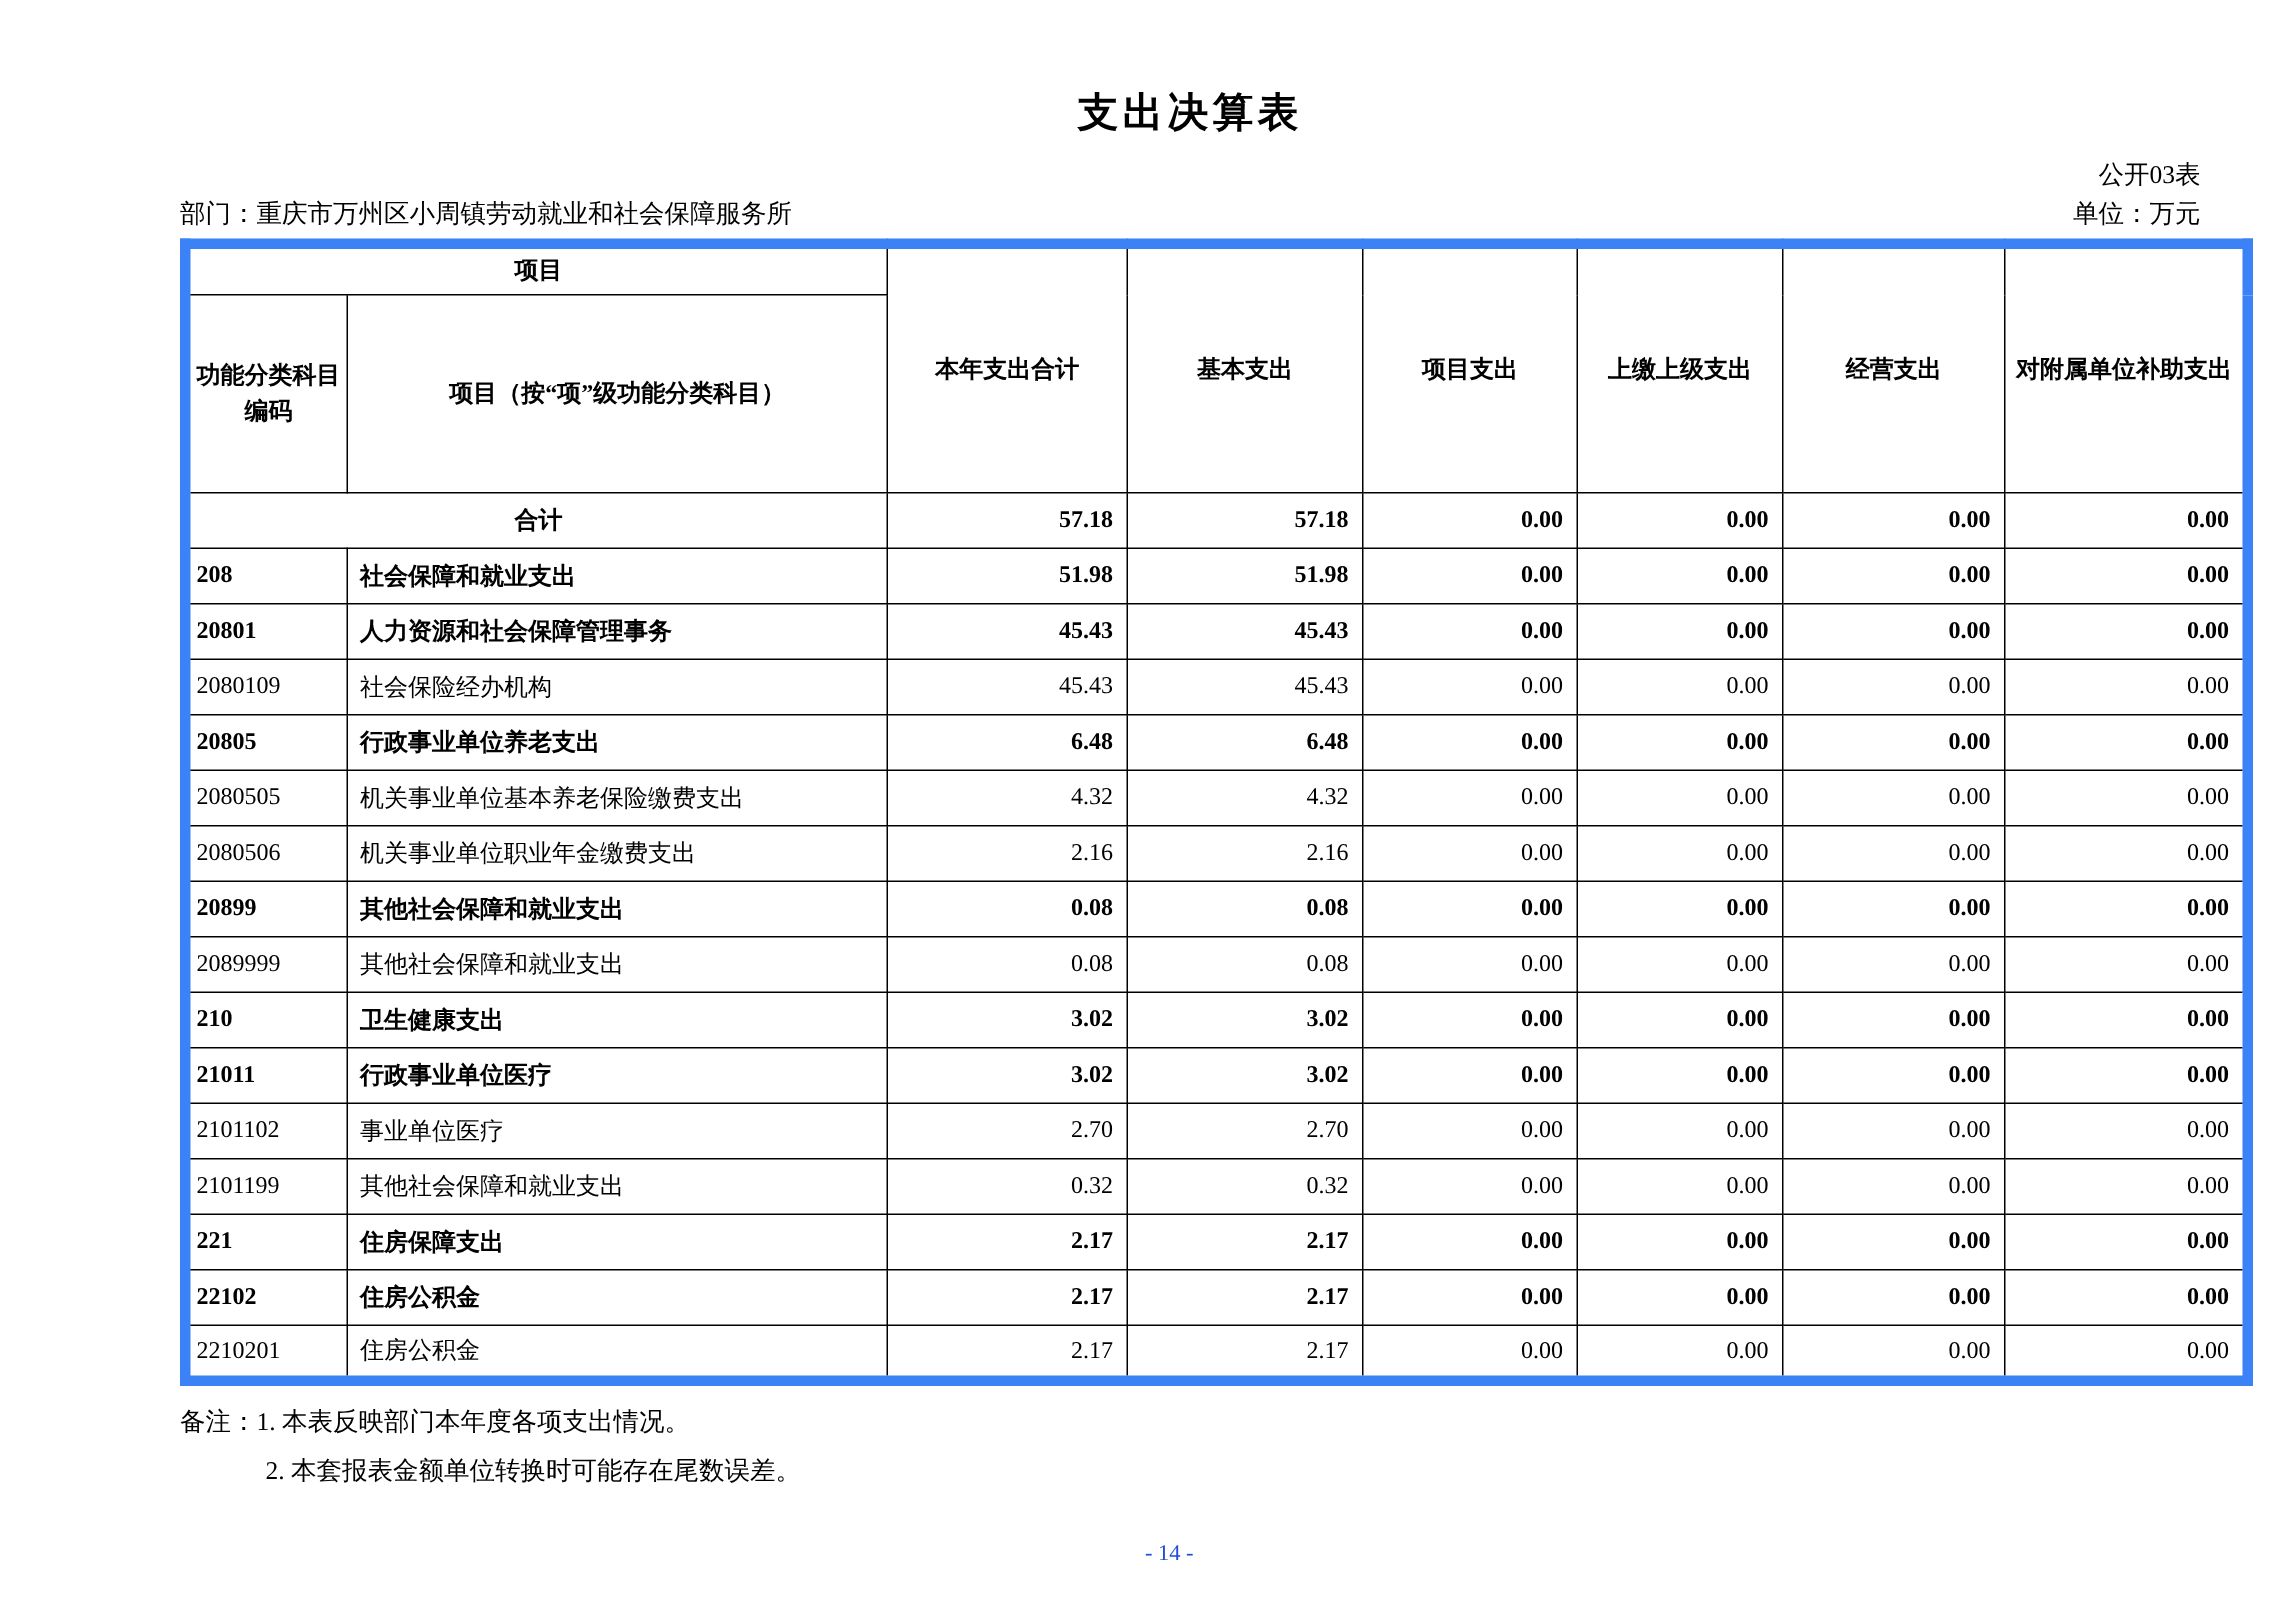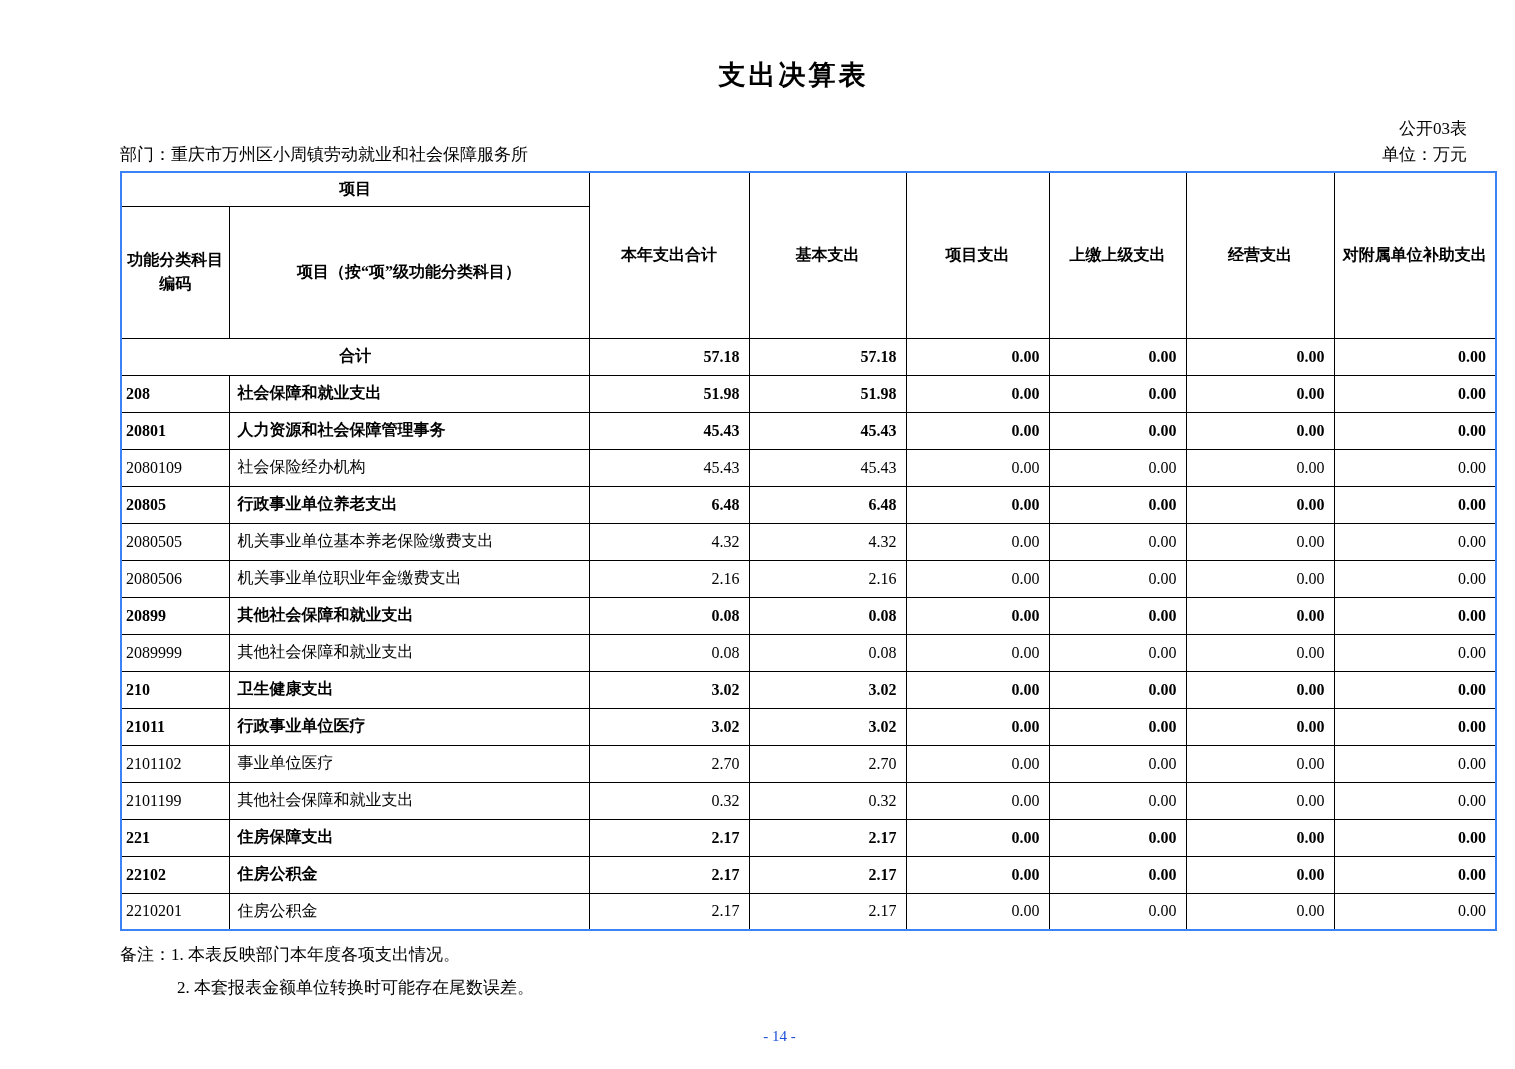--- a/index.html
+++ b/index.html
@@ -20,39 +20,39 @@
     padding: 58px 48px 0 92px; 
   }
   .doc-title {
     text-align: center;
     font-size: 27px;
     font-weight: bold;
     letter-spacing: 3px;
     line-height: 34px;
   }
   .table-code {
-    margin-top: 26px;
+    margin-top: 14px;
     text-align: right;
     font-size: 17px;
     line-height: 22px;
   }
   .meta-row {
     margin-top: 4px;
     display: flex;
     justify-content: space-between;
     align-items: flex-start;
     font-size: 17px;
     line-height: 22px;
   }
   table.fin-table {
     margin-top: 5px;
     width: 1375px;
     border-collapse: collapse;
     table-layout: fixed;
-    border: 2px solid #3b82f6;
+    border: 7px solid #3b82f6;
   }
   .fin-table th, .fin-table td {
     border: 1px solid #000;
     font-size: 16px;
     vertical-align: middle;
     overflow: hidden;
   }
   .fin-table thead th {
     font-weight: bold;
     text-align: center;

